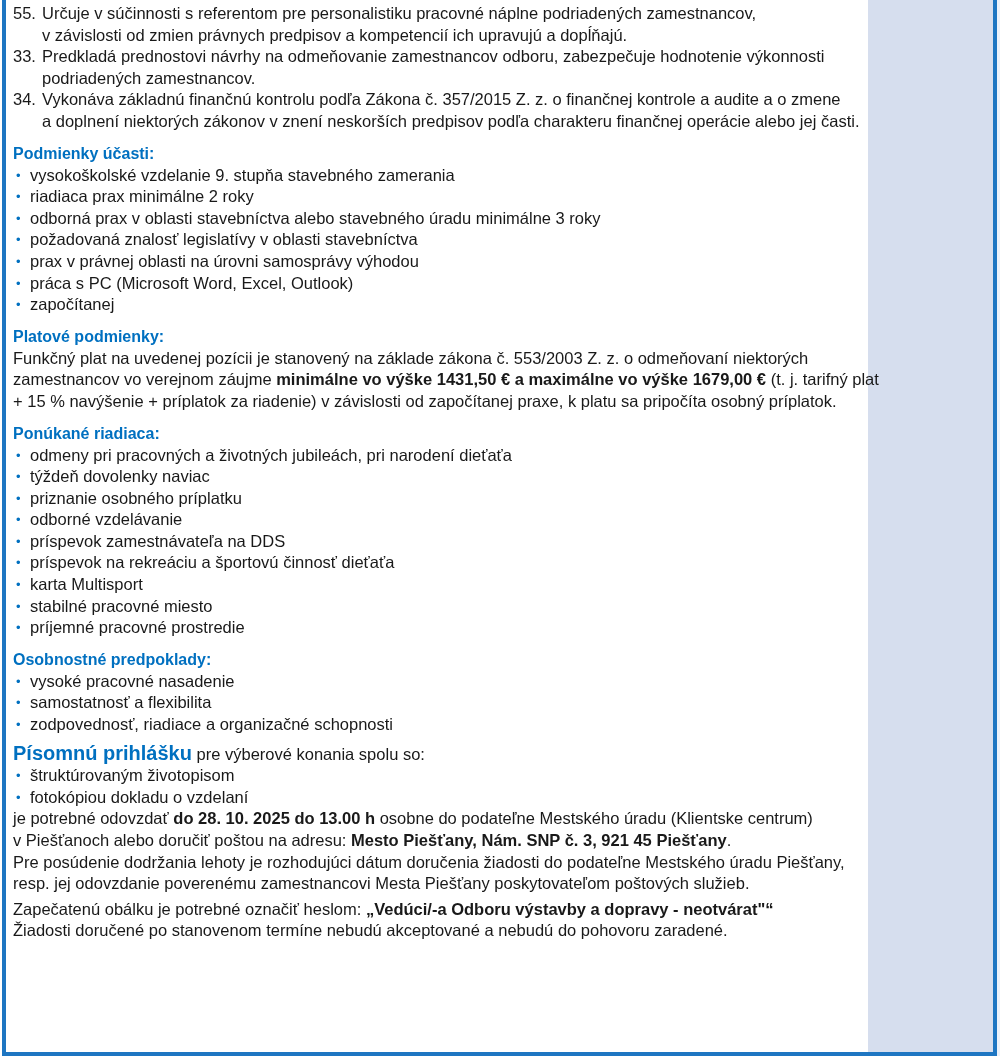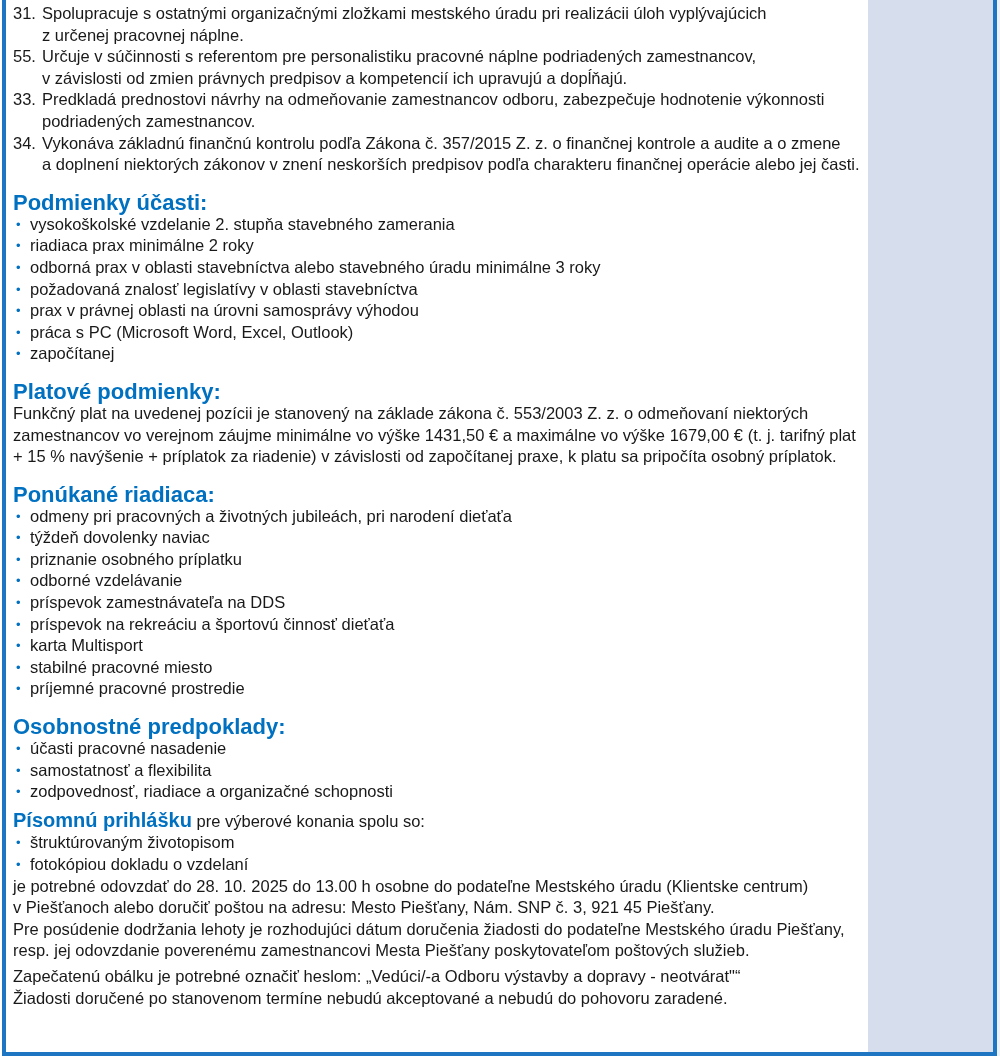--- a/index.html
+++ b/index.html
@@ -51,80 +51,75 @@
     z-index: 2;
     font-size: 16.5px;
     line-height: 21.6px;
   }
   .num-item { display: flex; align-items: flex-start; }
   .num { width: 29px; flex: none; }
   .num-text { white-space: pre-line; flex: 1; }
   .heading {
     color: var(--accent);
     font-weight: bold;
-    font-size: 22px;
+    font-size: 16px;
     line-height: 22px;
-    margin-top: 16px;
+    margin-top: 10px;
   }
   .bullet-item { display: flex; align-items: flex-start; }
   .marker {
     color: var(--accent);
     width: 17px; flex: none;
     padding-left: 3px;
     font-size: 13px;
   }
   .bullet-text { flex: 1; }
   .para { white-space: pre-line; }
-  .b { font-weight: normal; }
+  .b { font-weight: bold; }
   .inline-heading {
     color: var(--accent);
     font-weight: bold;
     font-size: 20px;
   }
   .prihlaska-line { margin-top: 7px; }
   .zapecatena { margin-top: 4px; }
 </style>
 </head>
 <body>
 
 <div class="page">
   <div class="side-band"></div>
   <div class="outer-strip"></div>
   <div class="frame"></div>
 
   <div class="content">
 
     <div>
       <div class="num-item">
-        <span class="num">31.</span>
-        <span class="num-text">Spolupracuje s ostatnými organizačnými zložkami mestského úradu pri realizácii úloh vyplývajúcich
-z určenej pracovnej náplne.</span>
-      </div>
-      <div class="num-item">
         <span class="num">55.</span>
         <span class="num-text">Určuje v súčinnosti s referentom pre personalistiku pracovné náplne podriadených zamestnancov,
 v závislosti od zmien právnych predpisov a kompetencií ich upravujú a dopĺňajú.</span>
       </div>
       <div class="num-item">
         <span class="num">33.</span>
         <span class="num-text">Predkladá prednostovi návrhy na odmeňovanie zamestnancov odboru, zabezpečuje hodnotenie výkonnosti
 podriadených zamestnancov.</span>
       </div>
       <div class="num-item">
         <span class="num">34.</span>
         <span class="num-text">Vykonáva základnú finančnú kontrolu podľa Zákona č. 357/2015 Z. z. o finančnej kontrole a audite a o zmene
 a doplnení niektorých zákonov v znení neskorších predpisov podľa charakteru finančnej operácie alebo jej časti.</span>
       </div>
     </div>
 
     <div class="heading">Podmienky účasti:</div>
     <div>
       <div class="bullet-item">
         <span class="marker">•</span>
-        <span class="bullet-text">vysokoškolské vzdelanie 2. stupňa stavebného zamerania</span>
+        <span class="bullet-text">vysokoškolské vzdelanie 9. stupňa stavebného zamerania</span>
       </div>
       <div class="bullet-item">
         <span class="marker">•</span>
         <span class="bullet-text">riadiaca prax minimálne 2 roky</span>
       </div>
       <div class="bullet-item">
         <span class="marker">•</span>
         <span class="bullet-text">odborná prax v oblasti stavebníctva alebo stavebného úradu minimálne 3 roky</span>
       </div>
       <div class="bullet-item">
@@ -187,21 +182,21 @@
       <div class="bullet-item">
         <span class="marker">•</span>
         <span class="bullet-text">príjemné pracovné prostredie</span>
       </div>
     </div>
 
     <div class="heading">Osobnostné predpoklady:</div>
     <div>
       <div class="bullet-item">
         <span class="marker">•</span>
-        <span class="bullet-text">účasti pracovné nasadenie</span>
+        <span class="bullet-text">vysoké pracovné nasadenie</span>
       </div>
       <div class="bullet-item">
         <span class="marker">•</span>
         <span class="bullet-text">samostatnosť a flexibilita</span>
       </div>
       <div class="bullet-item">
         <span class="marker">•</span>
         <span class="bullet-text">zodpovednosť, riadiace a organizačné schopnosti</span>
       </div>
     </div>

